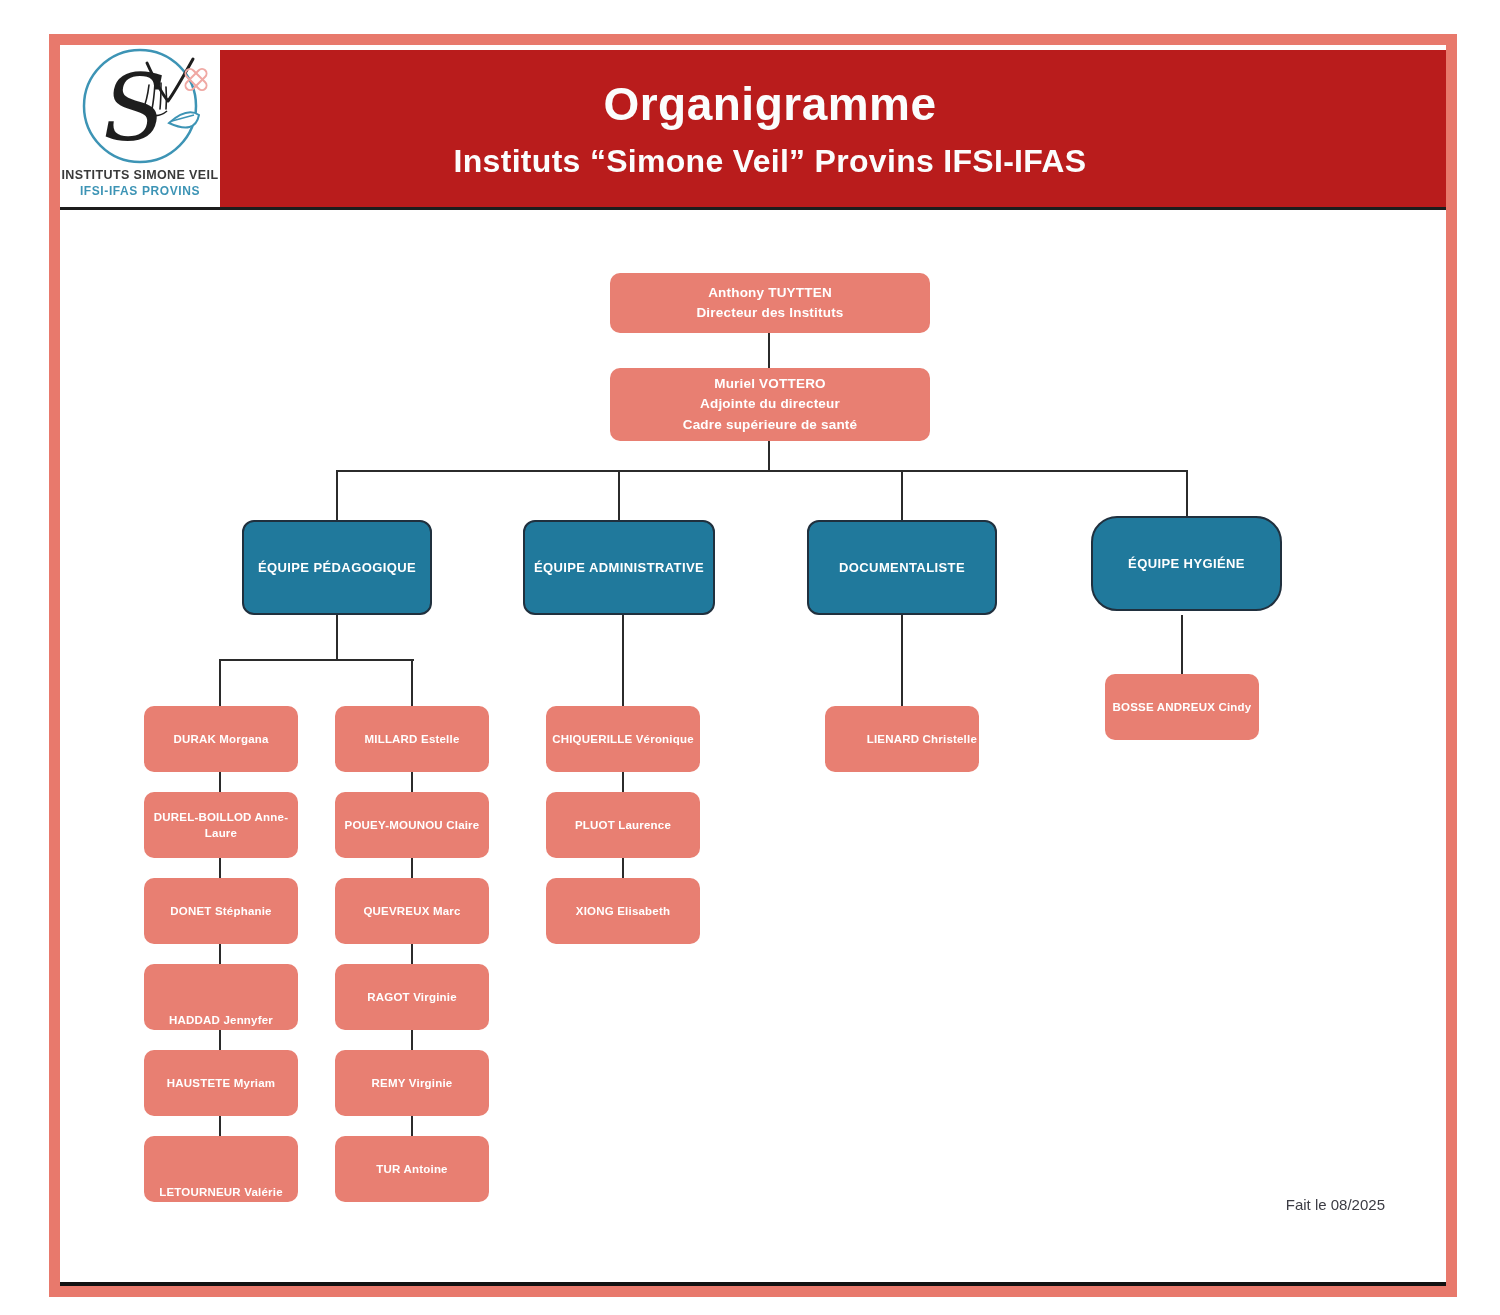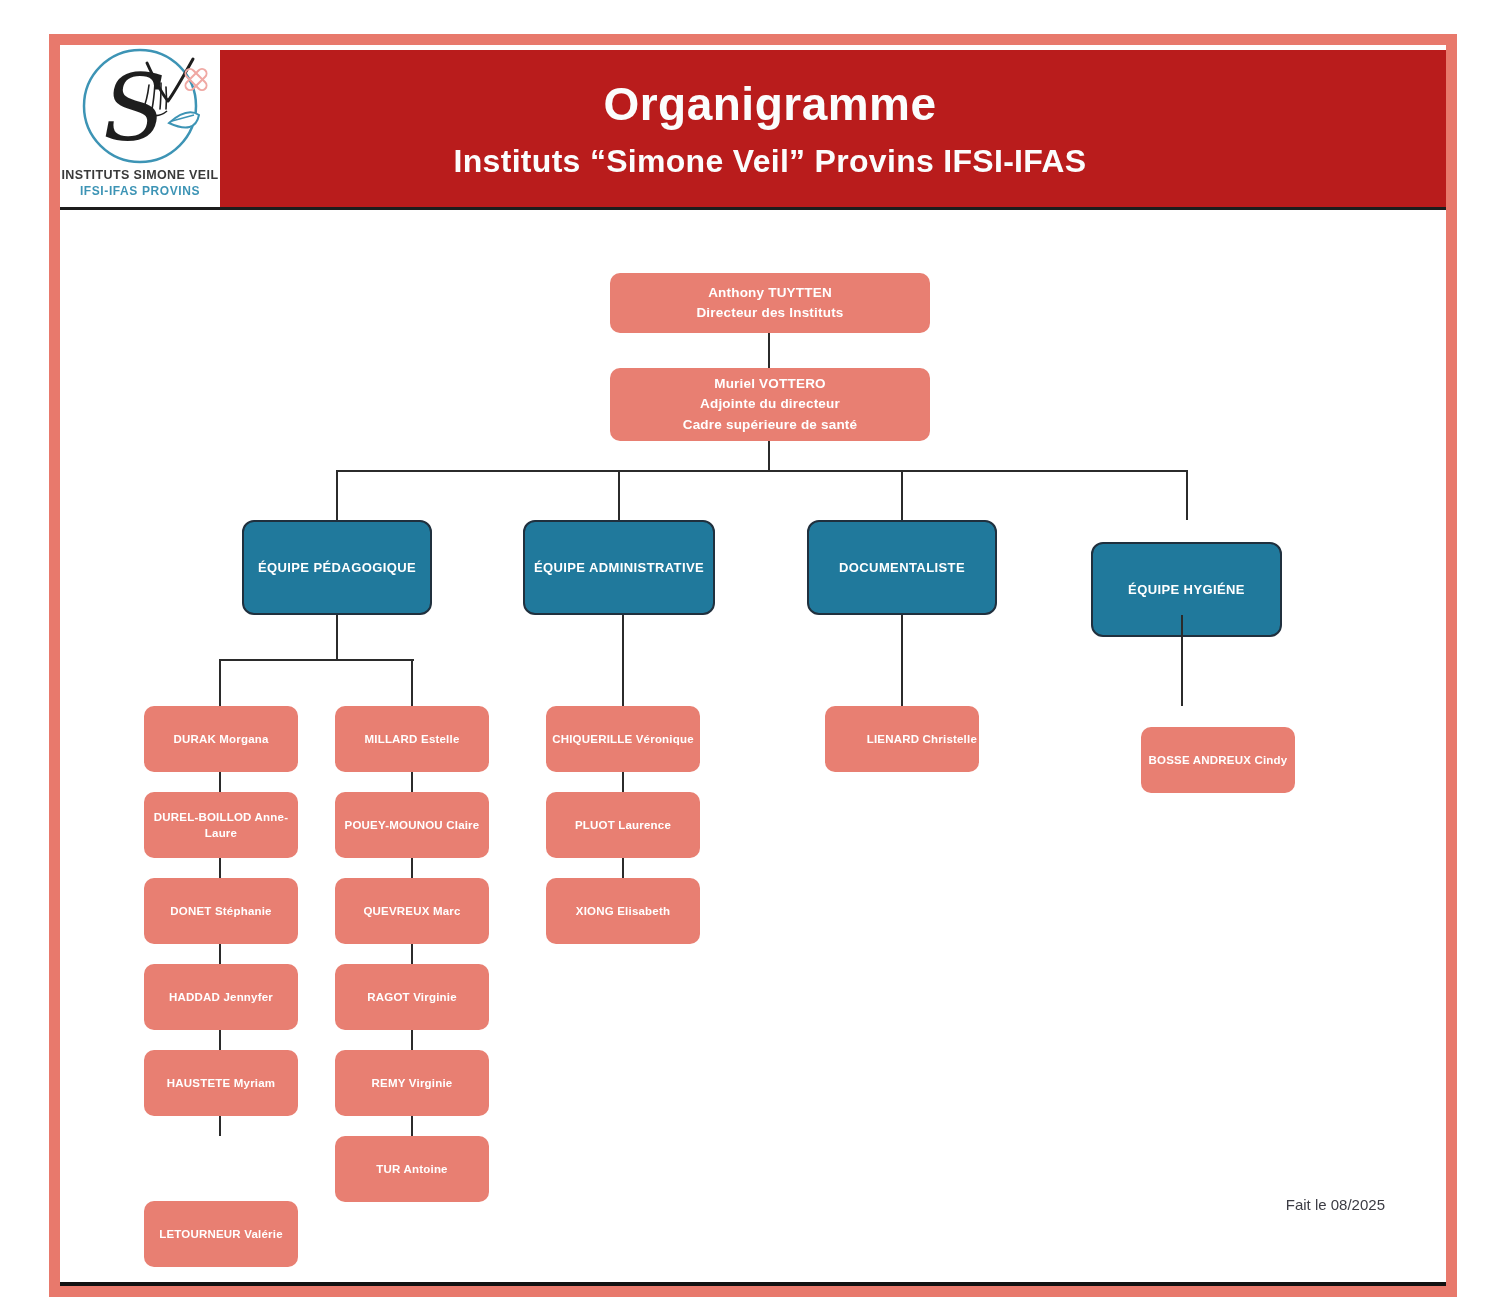--- a/index.html
+++ b/index.html
@@ -83,21 +83,21 @@
 
   <div class="box teal" style="left:242px;top:520px;width:190px;height:95px;">
     <span class="team-label">ÉQUIPE PÉDAGOGIQUE</span>
   </div>
   <div class="box teal" style="left:523px;top:520px;width:192px;height:95px;">
     <span class="team-label">ÉQUIPE ADMINISTRATIVE</span>
   </div>
   <div class="box teal" style="left:807px;top:520px;width:190px;height:95px;">
     <span class="team-label">DOCUMENTALISTE</span>
   </div>
-  <div class="box teal" style="left:1091px;top:542px;width:191px;height:95px;">
+  <div class="box teal" style="left:1091px;top:516px;width:191px;height:95px;border-radius:26px;">
     <span class="team-label">ÉQUIPE HYGIÉNE</span>
   </div>
 
   <div class="line" style="left:336px;top:615px;width:2px;height:45px;"></div>
   <div class="line" style="left:219px;top:659px;width:195px;height:2px;"></div>
   <div class="line" style="left:219px;top:659px;width:2px;height:47px;"></div>
   <div class="line" style="left:411px;top:659px;width:2px;height:47px;"></div>
   <div class="line" style="left:622px;top:615px;width:2px;height:91px;"></div>
   <div class="line" style="left:901px;top:615px;width:2px;height:91px;"></div>
   <div class="line" style="left:1181px;top:615px;width:2px;height:91px;"></div>
@@ -119,27 +119,27 @@
 
   <div class="box salmon pbox" style="left:144px;top:706px;">
       <span>DURAK Morgana</span>
     </div>
   <div class="box salmon pbox" style="left:144px;top:792px;">
       <span>DUREL-BOILLOD Anne-Laure</span>
     </div>
   <div class="box salmon pbox" style="left:144px;top:878px;">
       <span>DONET Stéphanie</span>
     </div>
-  <div class="box salmon pbox" style="left:144px;top:964px;">
+  <div class="box salmon pbox" style="left:144px;top:964px;justify-content:flex-end;">
       <span>HADDAD Jennyfer</span>
     </div>
   <div class="box salmon pbox" style="left:144px;top:1050px;">
       <span>HAUSTETE Myriam</span>
     </div>
-  <div class="box salmon pbox" style="left:144px;top:1201px;">
+  <div class="box salmon pbox" style="left:144px;top:1136px;justify-content:flex-end;">
       <span>LETOURNEUR Valérie</span>
     </div>
 
   <div class="box salmon pbox" style="left:335px;top:706px;">
       <span>MILLARD Estelle</span>
     </div>
   <div class="box salmon pbox" style="left:335px;top:878px;">
       <span>QUEVREUX Marc</span>
     </div>
   <div class="box salmon pbox" style="left:335px;top:792px;">
@@ -162,19 +162,19 @@
       <span>PLUOT Laurence</span>
     </div>
   <div class="box salmon pbox" style="left:546px;top:878px;">
       <span>XIONG Elisabeth</span>
     </div>
 
   <div class="box salmon pbox" style="left:825px;top:706px;align-items:flex-end;">
       <span>LIENARD Christelle</span>
     </div>
 
-  <div class="box salmon pbox" style="left:1105px;top:727px;margin-left:36px;">
+  <div class="box salmon pbox" style="left:1105px;top:674px;">
       <span>BOSSE ANDREUX Cindy</span>
     </div>
 
   <div class="footer-note">Fait le 08/2025</div>
   <div class="bottom-rule"></div>
 </div>
 
 </body></html>

